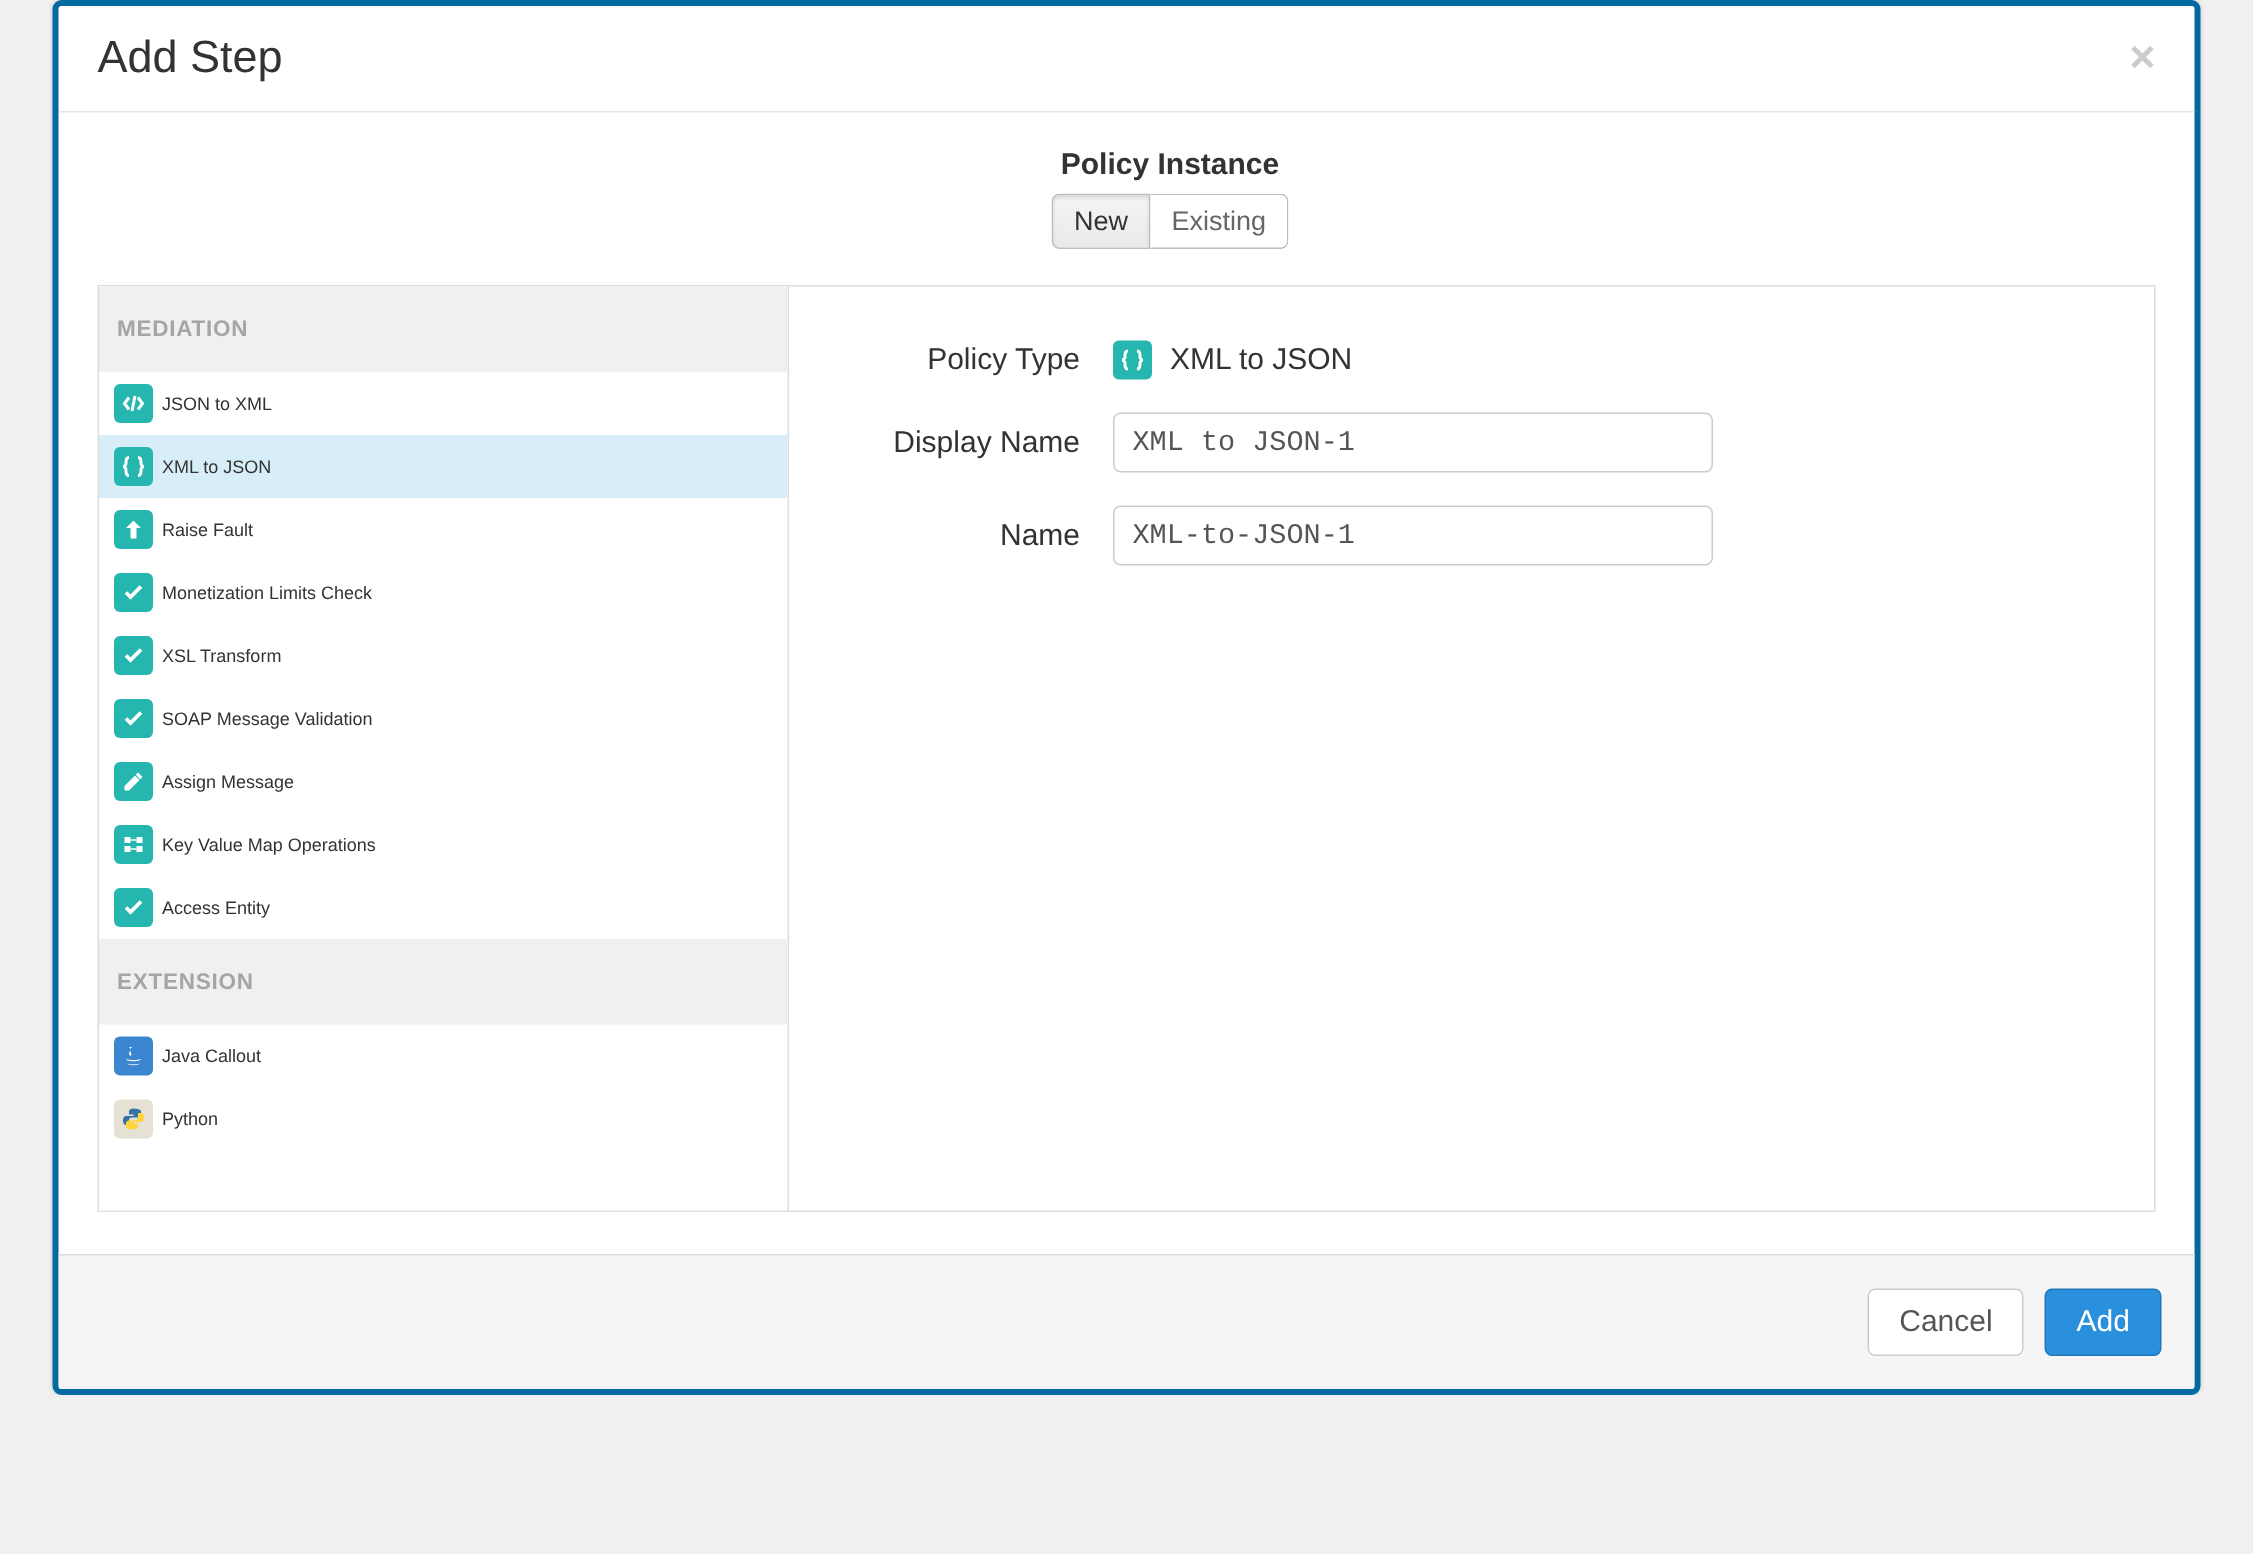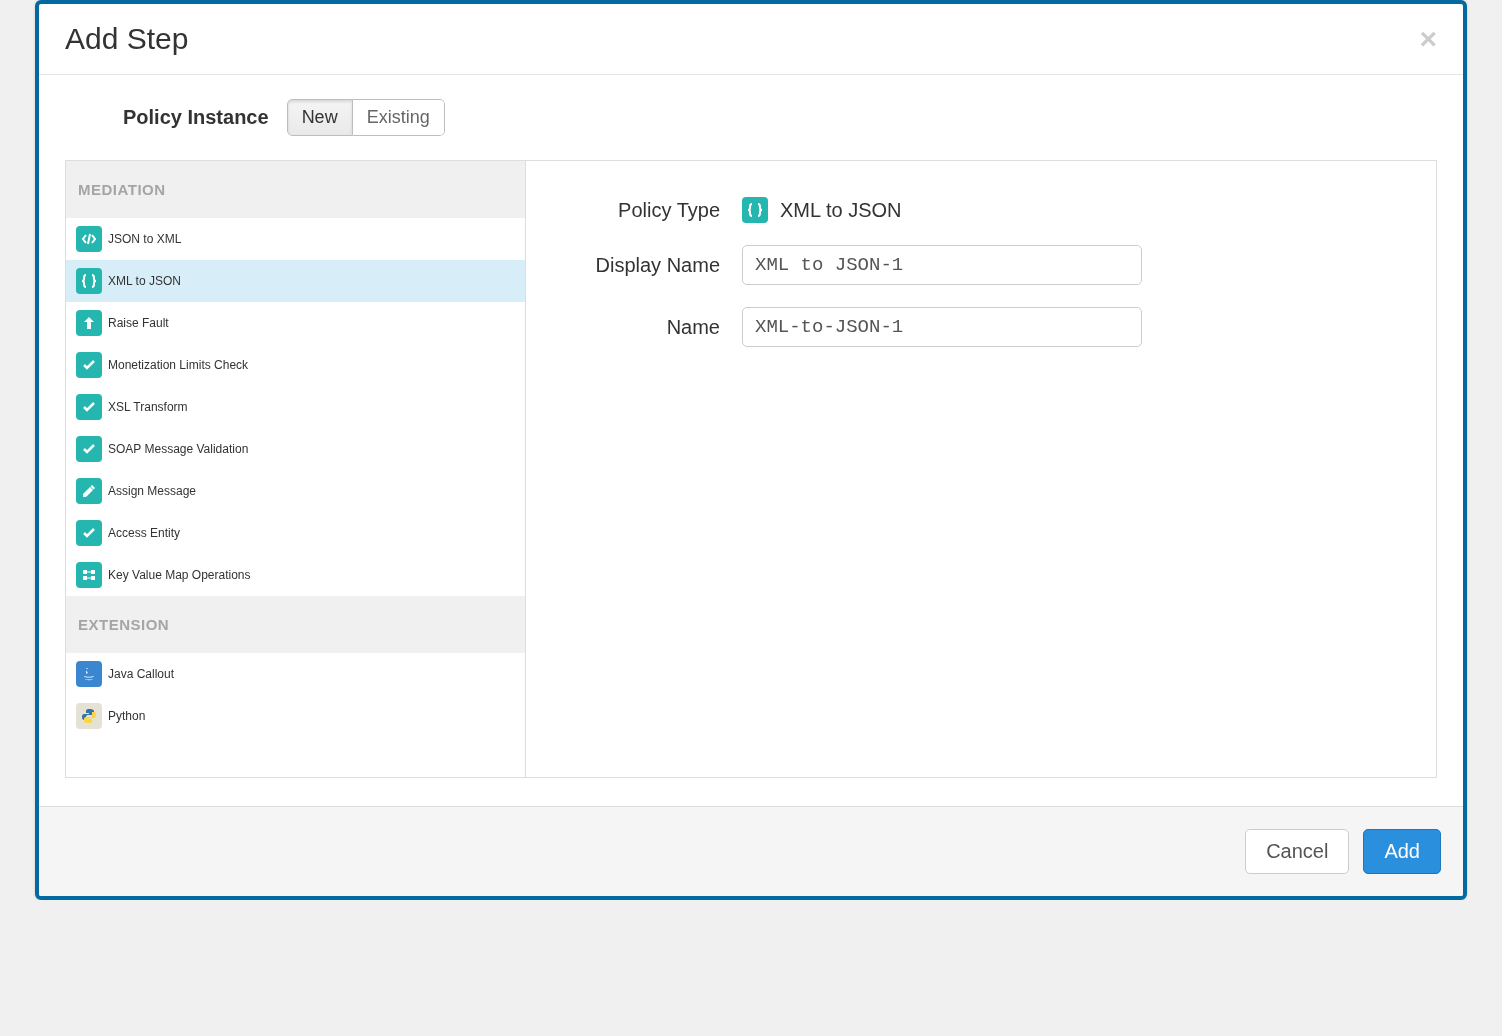--- a/index.html
+++ b/index.html
@@ -34,21 +34,22 @@
   font-size: 30px;
   color: #ccc;
   cursor: pointer;
   line-height: 1;
   font-weight: 700;
 }
 .toolbar-row {
   display: flex;
   align-items: center;
   padding: 24px 26px 24px 84px;
-  gap: 18px;
+  gap: 7px;
+  flex-direction: column;
 }
 .toolbar-label {
   font-size: 20px;
   font-weight: 600;
   color: #333;
 }
 .btn-group {
   display: inline-flex;
   border-radius: 5px;
   overflow: hidden;
@@ -248,38 +249,38 @@
         <div class="policy-item">
           <span class="icon icon-teal">
             <svg viewBox="0 0 16 16" fill="white">
               <path d="M2 11l7-7 3 3-7 7H2z M11 2l3 3-1.5 1.5-3-3z"></path>
             </svg>
           </span>
           <span>Assign Message</span>
         </div>
         <div class="policy-item">
           <span class="icon icon-teal">
-            <svg viewBox="0 0 16 16" fill="none" stroke="white" stroke-width="2.5">
-              <path d="M3 8l3 3 7-7"></path>
-            </svg>
-          </span>
-          <span>Access Entity</span>
-        </div>
-        <div class="policy-item">
-          <span class="icon icon-teal">
             <svg viewBox="0 0 16 16" fill="white">
               <rect x="2" y="3" width="4" height="4"></rect>
               <rect x="10" y="3" width="4" height="4"></rect>
               <rect x="2" y="9" width="4" height="4"></rect>
               <rect x="10" y="9" width="4" height="4"></rect>
               <path d="M6 5h4M6 11h4" stroke="white"></path>
             </svg>
           </span>
           <span>Key Value Map Operations</span>
         </div>
+        <div class="policy-item">
+          <span class="icon icon-teal">
+            <svg viewBox="0 0 16 16" fill="none" stroke="white" stroke-width="2.5">
+              <path d="M3 8l3 3 7-7"></path>
+            </svg>
+          </span>
+          <span>Access Entity</span>
+        </div>
         <div class="category-header">EXTENSION</div>
         <div class="policy-item">
           <span class="icon icon-blue">
             <svg viewBox="0 0 16 16" fill="white">
               <path d="M5 2c3 2-2 4 1 6 2-2-2-3 1-6zM3 10c0 2 10 2 10 0-2 1-8 1-10 0zM4 13c0 1.5 8 1.5 8 0-2 .8-6 .8-8 0z"></path>
             </svg>
           </span>
           <span>Java Callout</span>
         </div>
         <div class="policy-item">

